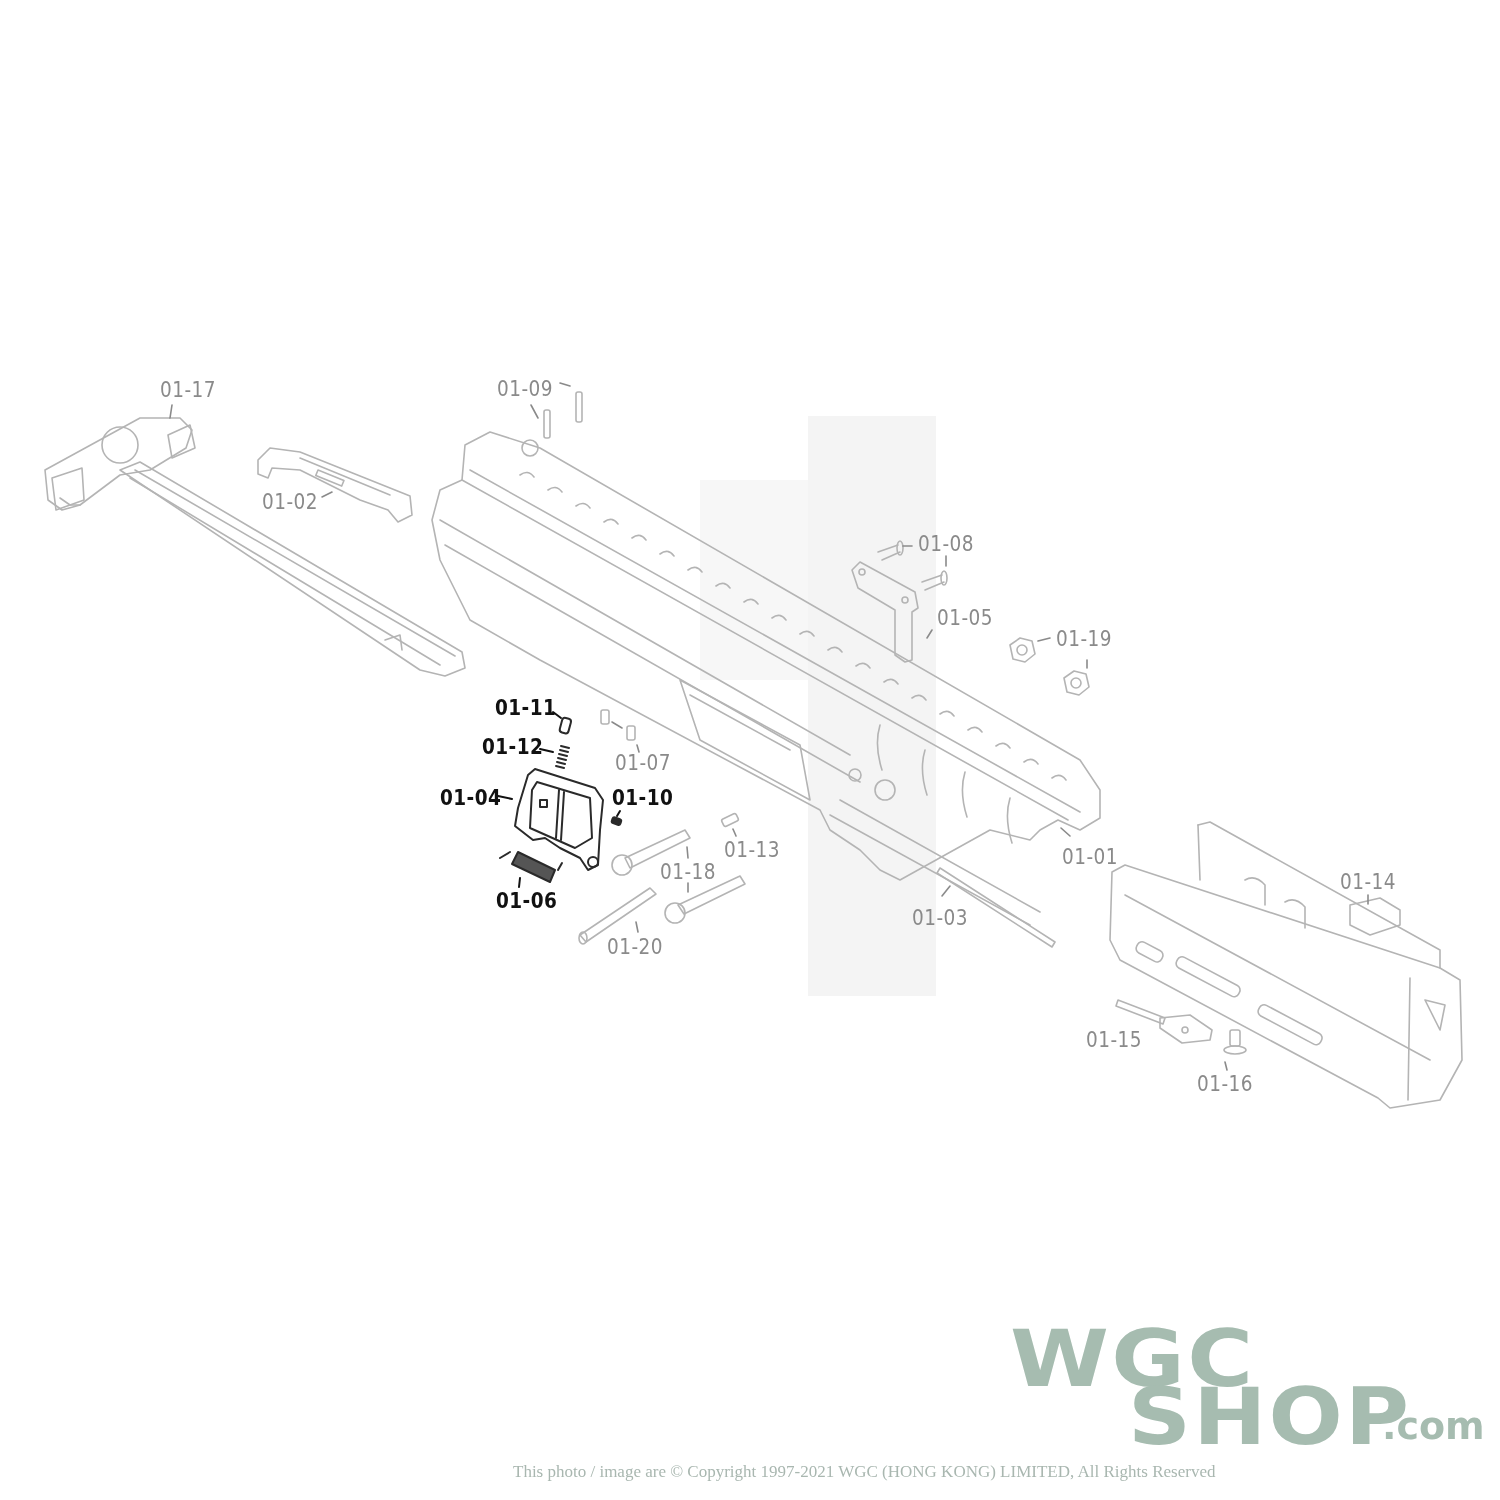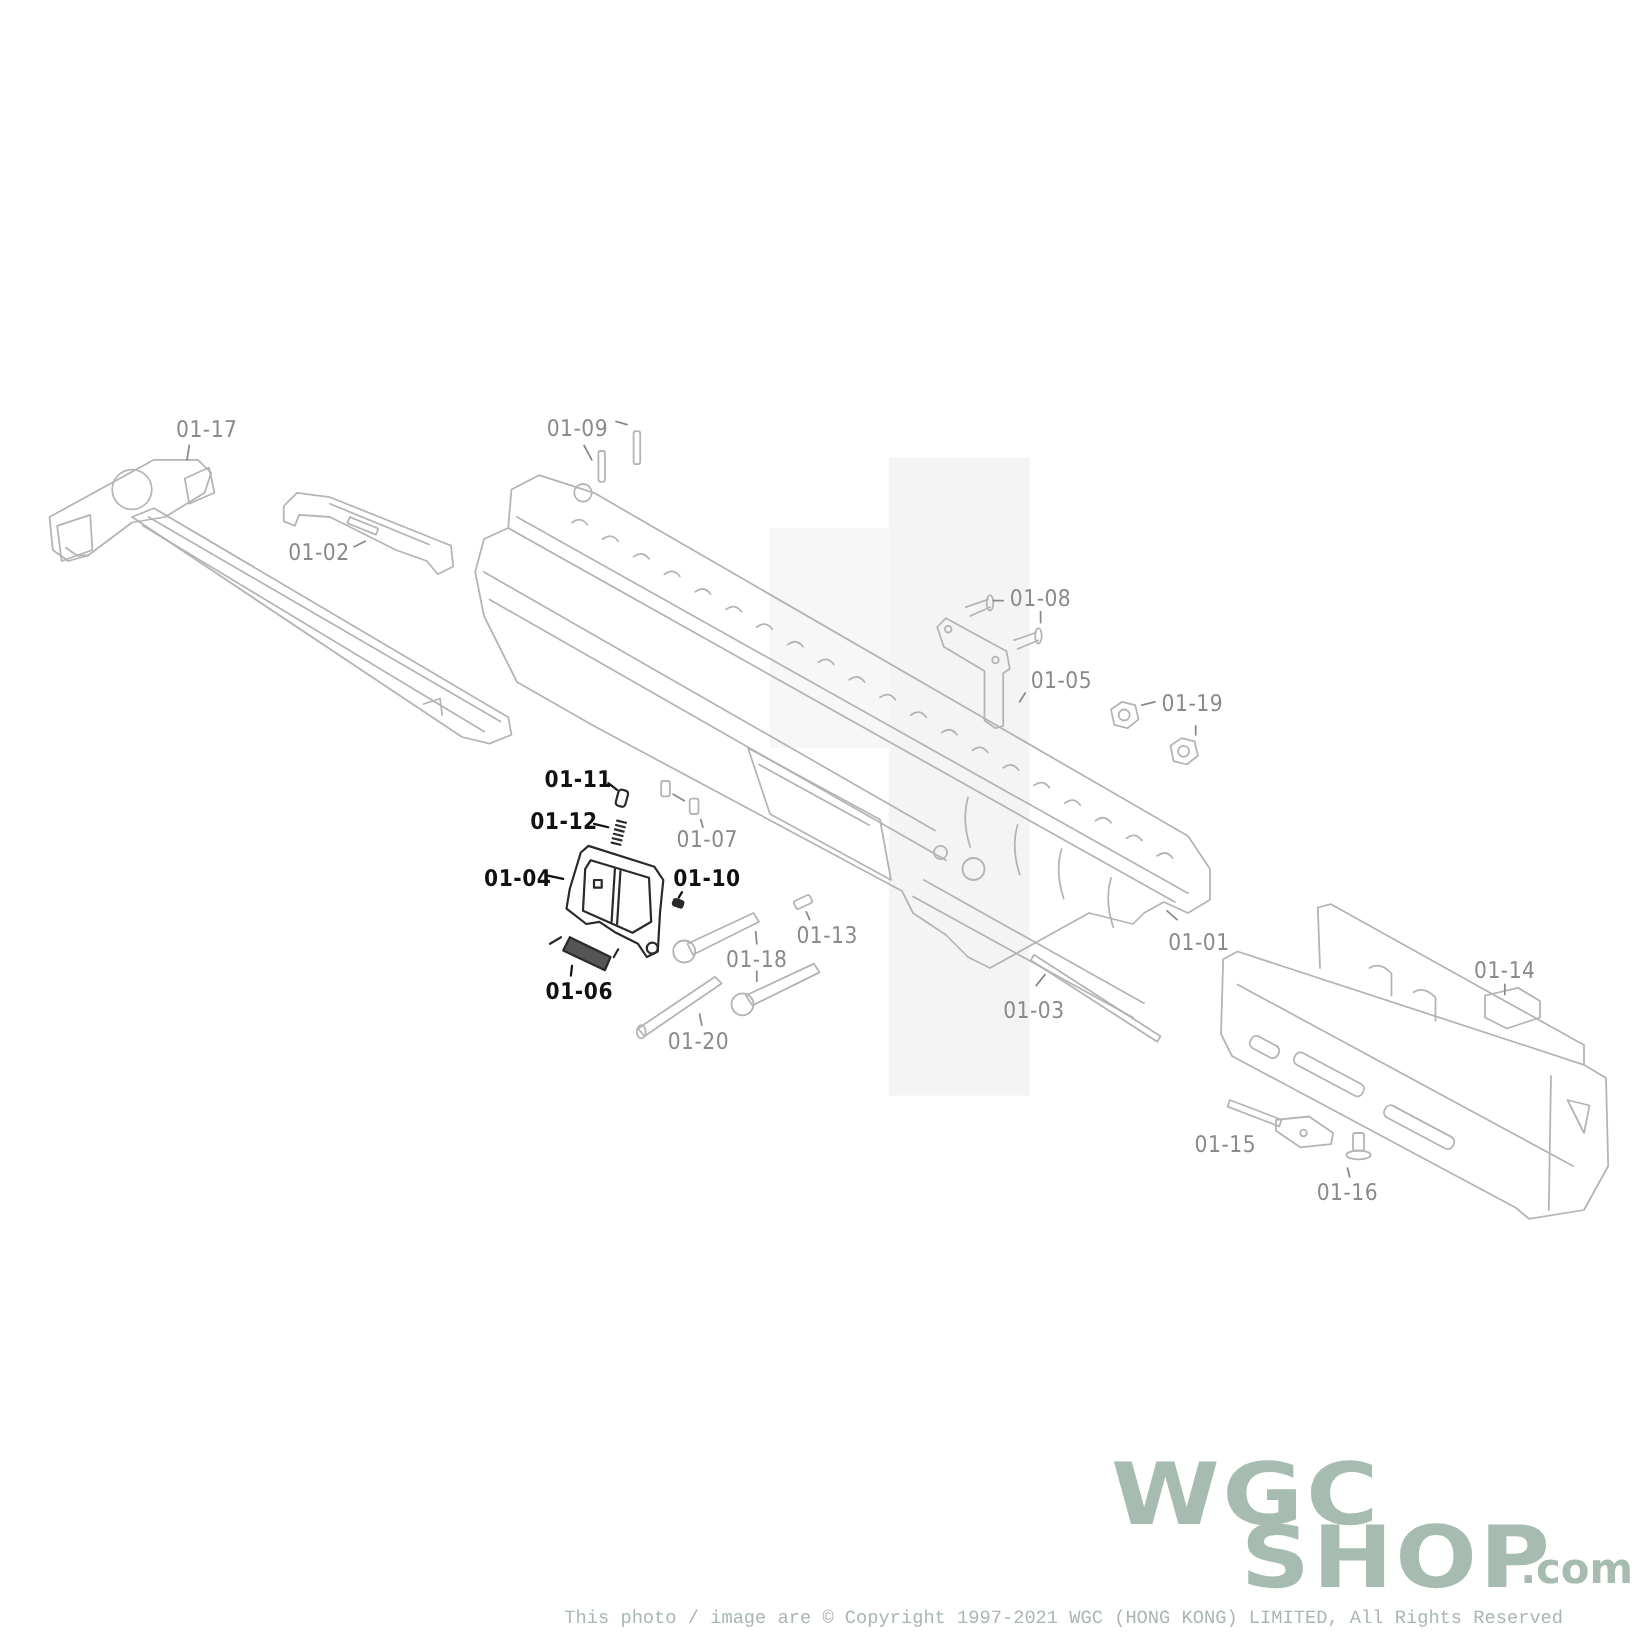--- a/index.html
+++ b/index.html
@@ -6,21 +6,21 @@
   body { width:1500px; height:1500px; position:relative; overflow:hidden; font-family:"Liberation Sans", sans-serif; }
   #diagram { position:absolute; left:0; top:0; width:1500px; height:1500px; }
   .lbl { position:absolute; font-family:"DejaVu Sans", sans-serif; font-size:21px; letter-spacing:0.5px; white-space:nowrap; transform:scaleX(0.88); transform-origin:left top; }
   .lbl.dim { color:#8a8a8a; }
   .lbl.hi { color:#111111; font-weight:bold; }
   .wm-shape { position:absolute; background:#f4f4f4; }
   #logo { position:absolute; left:1010px; top:1320px; width:480px; height:130px;text-decoration:underline; }
   #logo .wgc { position:absolute; left:0; top:0; font-family:"DejaVu Sans", sans-serif; font-weight:bold; font-size:78px; color:#a6bcb0; letter-spacing:2px; line-height:78px; transform:scaleX(1.15); transform-origin:left top; }
   #logo .shop { position:absolute; left:118px; top:58px; font-family:"DejaVu Sans", sans-serif; font-weight:bold; font-size:78px; color:#a6bcb0; letter-spacing:2px; line-height:78px; transform:scaleX(1.12); transform-origin:left top; }
   #logo .com { position:absolute; left:372px; top:86px; font-family:"DejaVu Sans", sans-serif; font-weight:bold; font-size:38px; color:#a6bcb0; line-height:40px; }
-  #copyright { position:absolute; left:513px; top:1462px; font-family:Liberation Mono, monospace; font-size:17px; color:#a9b7b0; white-space:nowrap; }
+  #copyright { position:absolute; left:513px; top:1462px; font-family:Liberation Serif, serif; font-size:17px; color:#a9b7b0; white-space:nowrap; }
 </style>
 </head>
 <body>
 
 <div class="wm-shape" style="left:808px; top:416px; width:128px; height:580px;"></div>
 <div class="wm-shape" style="left:700px; top:480px; width:108px; height:200px; background:#f7f7f7;"></div>
 
 <svg id="diagram" viewBox="0 0 1500 1500" xmlns="http://www.w3.org/2000/svg">
   <g fill="none" stroke="#b4b4b4" stroke-width="1.6" stroke-linejoin="round" stroke-linecap="round">
 

